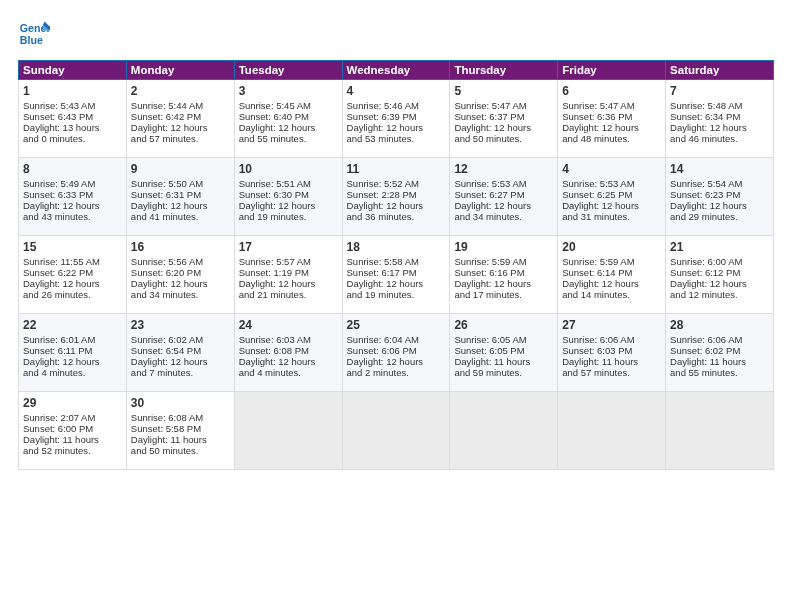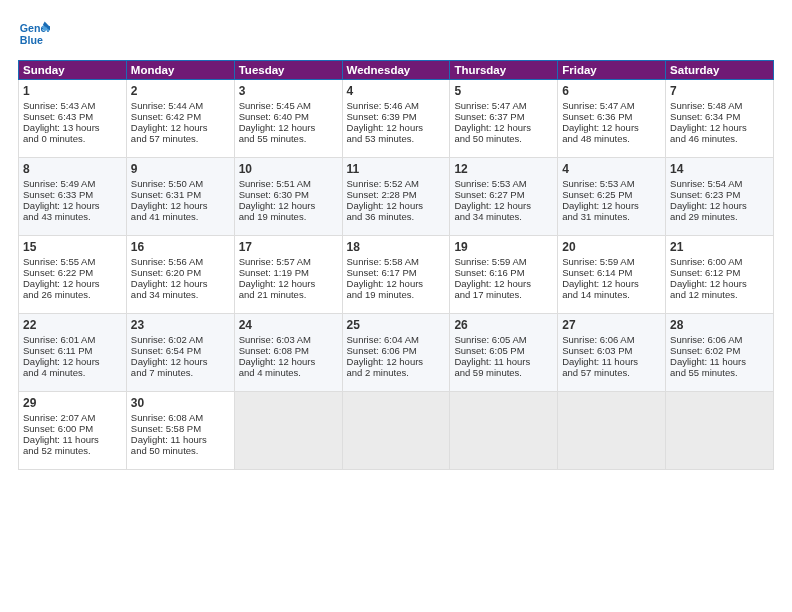--- a/index.html
+++ b/index.html
@@ -126,21 +126,21 @@
         <tr>
           <td><span class="day-num">8</span><span>Sunrise: 5:49 AM</span><br><span>Sunset: 6:33 PM</span><br><span>Daylight: 12 hours</span><br><span>and 43 minutes.</span></td>
           <td><span class="day-num">9</span><span>Sunrise: 5:50 AM</span><br><span>Sunset: 6:31 PM</span><br><span>Daylight: 12 hours</span><br><span>and 41 minutes.</span></td>
           <td><span class="day-num">10</span><span>Sunrise: 5:51 AM</span><br><span>Sunset: 6:30 PM</span><br><span>Daylight: 12 hours</span><br><span>and 19 minutes.</span></td>
           <td><span class="day-num">11</span><span>Sunrise: 5:52 AM</span><br><span>Sunset: 2:28 PM</span><br><span>Daylight: 12 hours</span><br><span>and 36 minutes.</span></td>
           <td><span class="day-num">12</span><span>Sunrise: 5:53 AM</span><br><span>Sunset: 6:27 PM</span><br><span>Daylight: 12 hours</span><br><span>and 34 minutes.</span></td>
           <td><span class="day-num">4</span><span>Sunrise: 5:53 AM</span><br><span>Sunset: 6:25 PM</span><br><span>Daylight: 12 hours</span><br><span>and 31 minutes.</span></td>
           <td><span class="day-num">14</span><span>Sunrise: 5:54 AM</span><br><span>Sunset: 6:23 PM</span><br><span>Daylight: 12 hours</span><br><span>and 29 minutes.</span></td>
         </tr>
         <tr>
-          <td><span class="day-num">15</span><span>Sunrise: 5:55 AM</span><br><span>Sunset: 6:22 PM</span><br><span>Daylight: 12 hours</span><br><span>and 26 minutes.</span></td>
+          <td><span class="day-num">15</span><span>Sunrise: 11:55 AM</span><br><span>Sunset: 6:22 PM</span><br><span>Daylight: 12 hours</span><br><span>and 26 minutes.</span></td>
           <td><span class="day-num">16</span><span>Sunrise: 5:56 AM</span><br><span>Sunset: 6:20 PM</span><br><span>Daylight: 12 hours</span><br><span>and 34 minutes.</span></td>
           <td><span class="day-num">17</span><span>Sunrise: 5:57 AM</span><br><span>Sunset: 1:19 PM</span><br><span>Daylight: 12 hours</span><br><span>and 21 minutes.</span></td>
           <td><span class="day-num">18</span><span>Sunrise: 5:58 AM</span><br><span>Sunset: 6:17 PM</span><br><span>Daylight: 12 hours</span><br><span>and 19 minutes.</span></td>
           <td><span class="day-num">19</span><span>Sunrise: 5:59 AM</span><br><span>Sunset: 6:16 PM</span><br><span>Daylight: 12 hours</span><br><span>and 17 minutes.</span></td>
           <td><span class="day-num">20</span><span>Sunrise: 5:59 AM</span><br><span>Sunset: 6:14 PM</span><br><span>Daylight: 12 hours</span><br><span>and 14 minutes.</span></td>
           <td><span class="day-num">21</span><span>Sunrise: 6:00 AM</span><br><span>Sunset: 6:12 PM</span><br><span>Daylight: 12 hours</span><br><span>and 12 minutes.</span></td>
         </tr>
         <tr>
           <td><span class="day-num">22</span><span>Sunrise: 6:01 AM</span><br><span>Sunset: 6:11 PM</span><br><span>Daylight: 12 hours</span><br><span>and 4 minutes.</span></td>
           <td><span class="day-num">23</span><span>Sunrise: 6:02 AM</span><br><span>Sunset: 6:54 PM</span><br><span>Daylight: 12 hours</span><br><span>and 7 minutes.</span></td>

